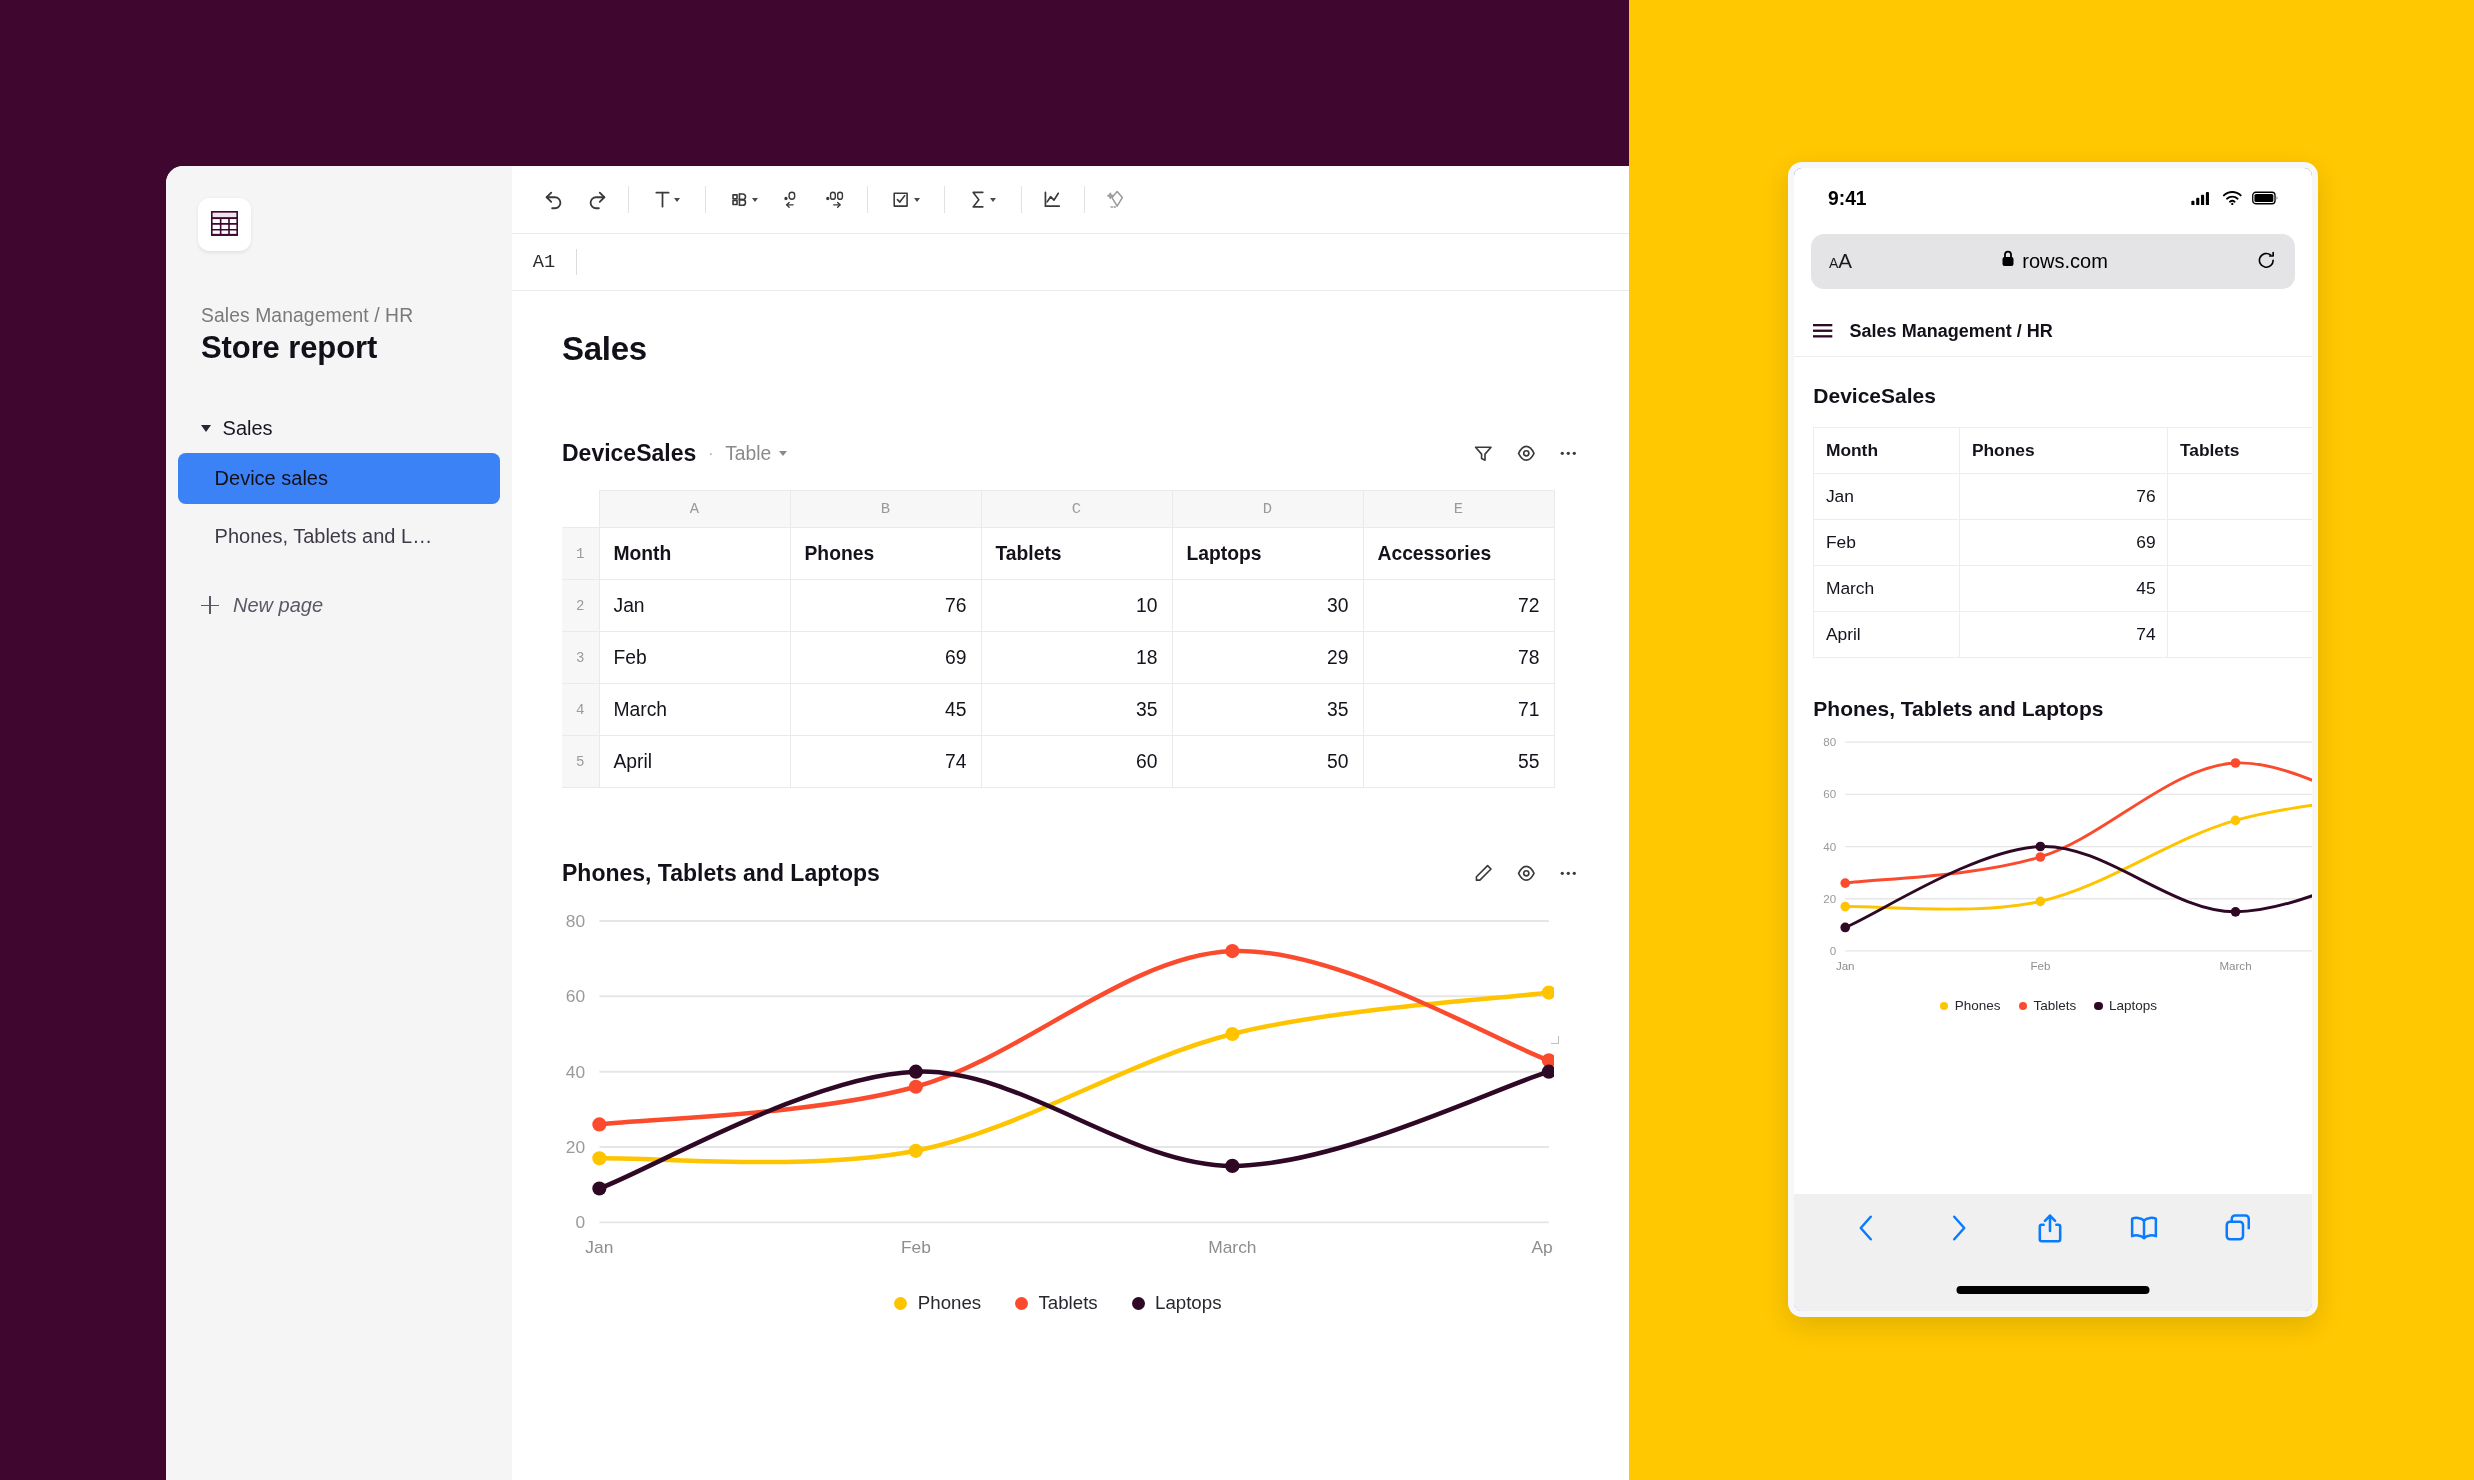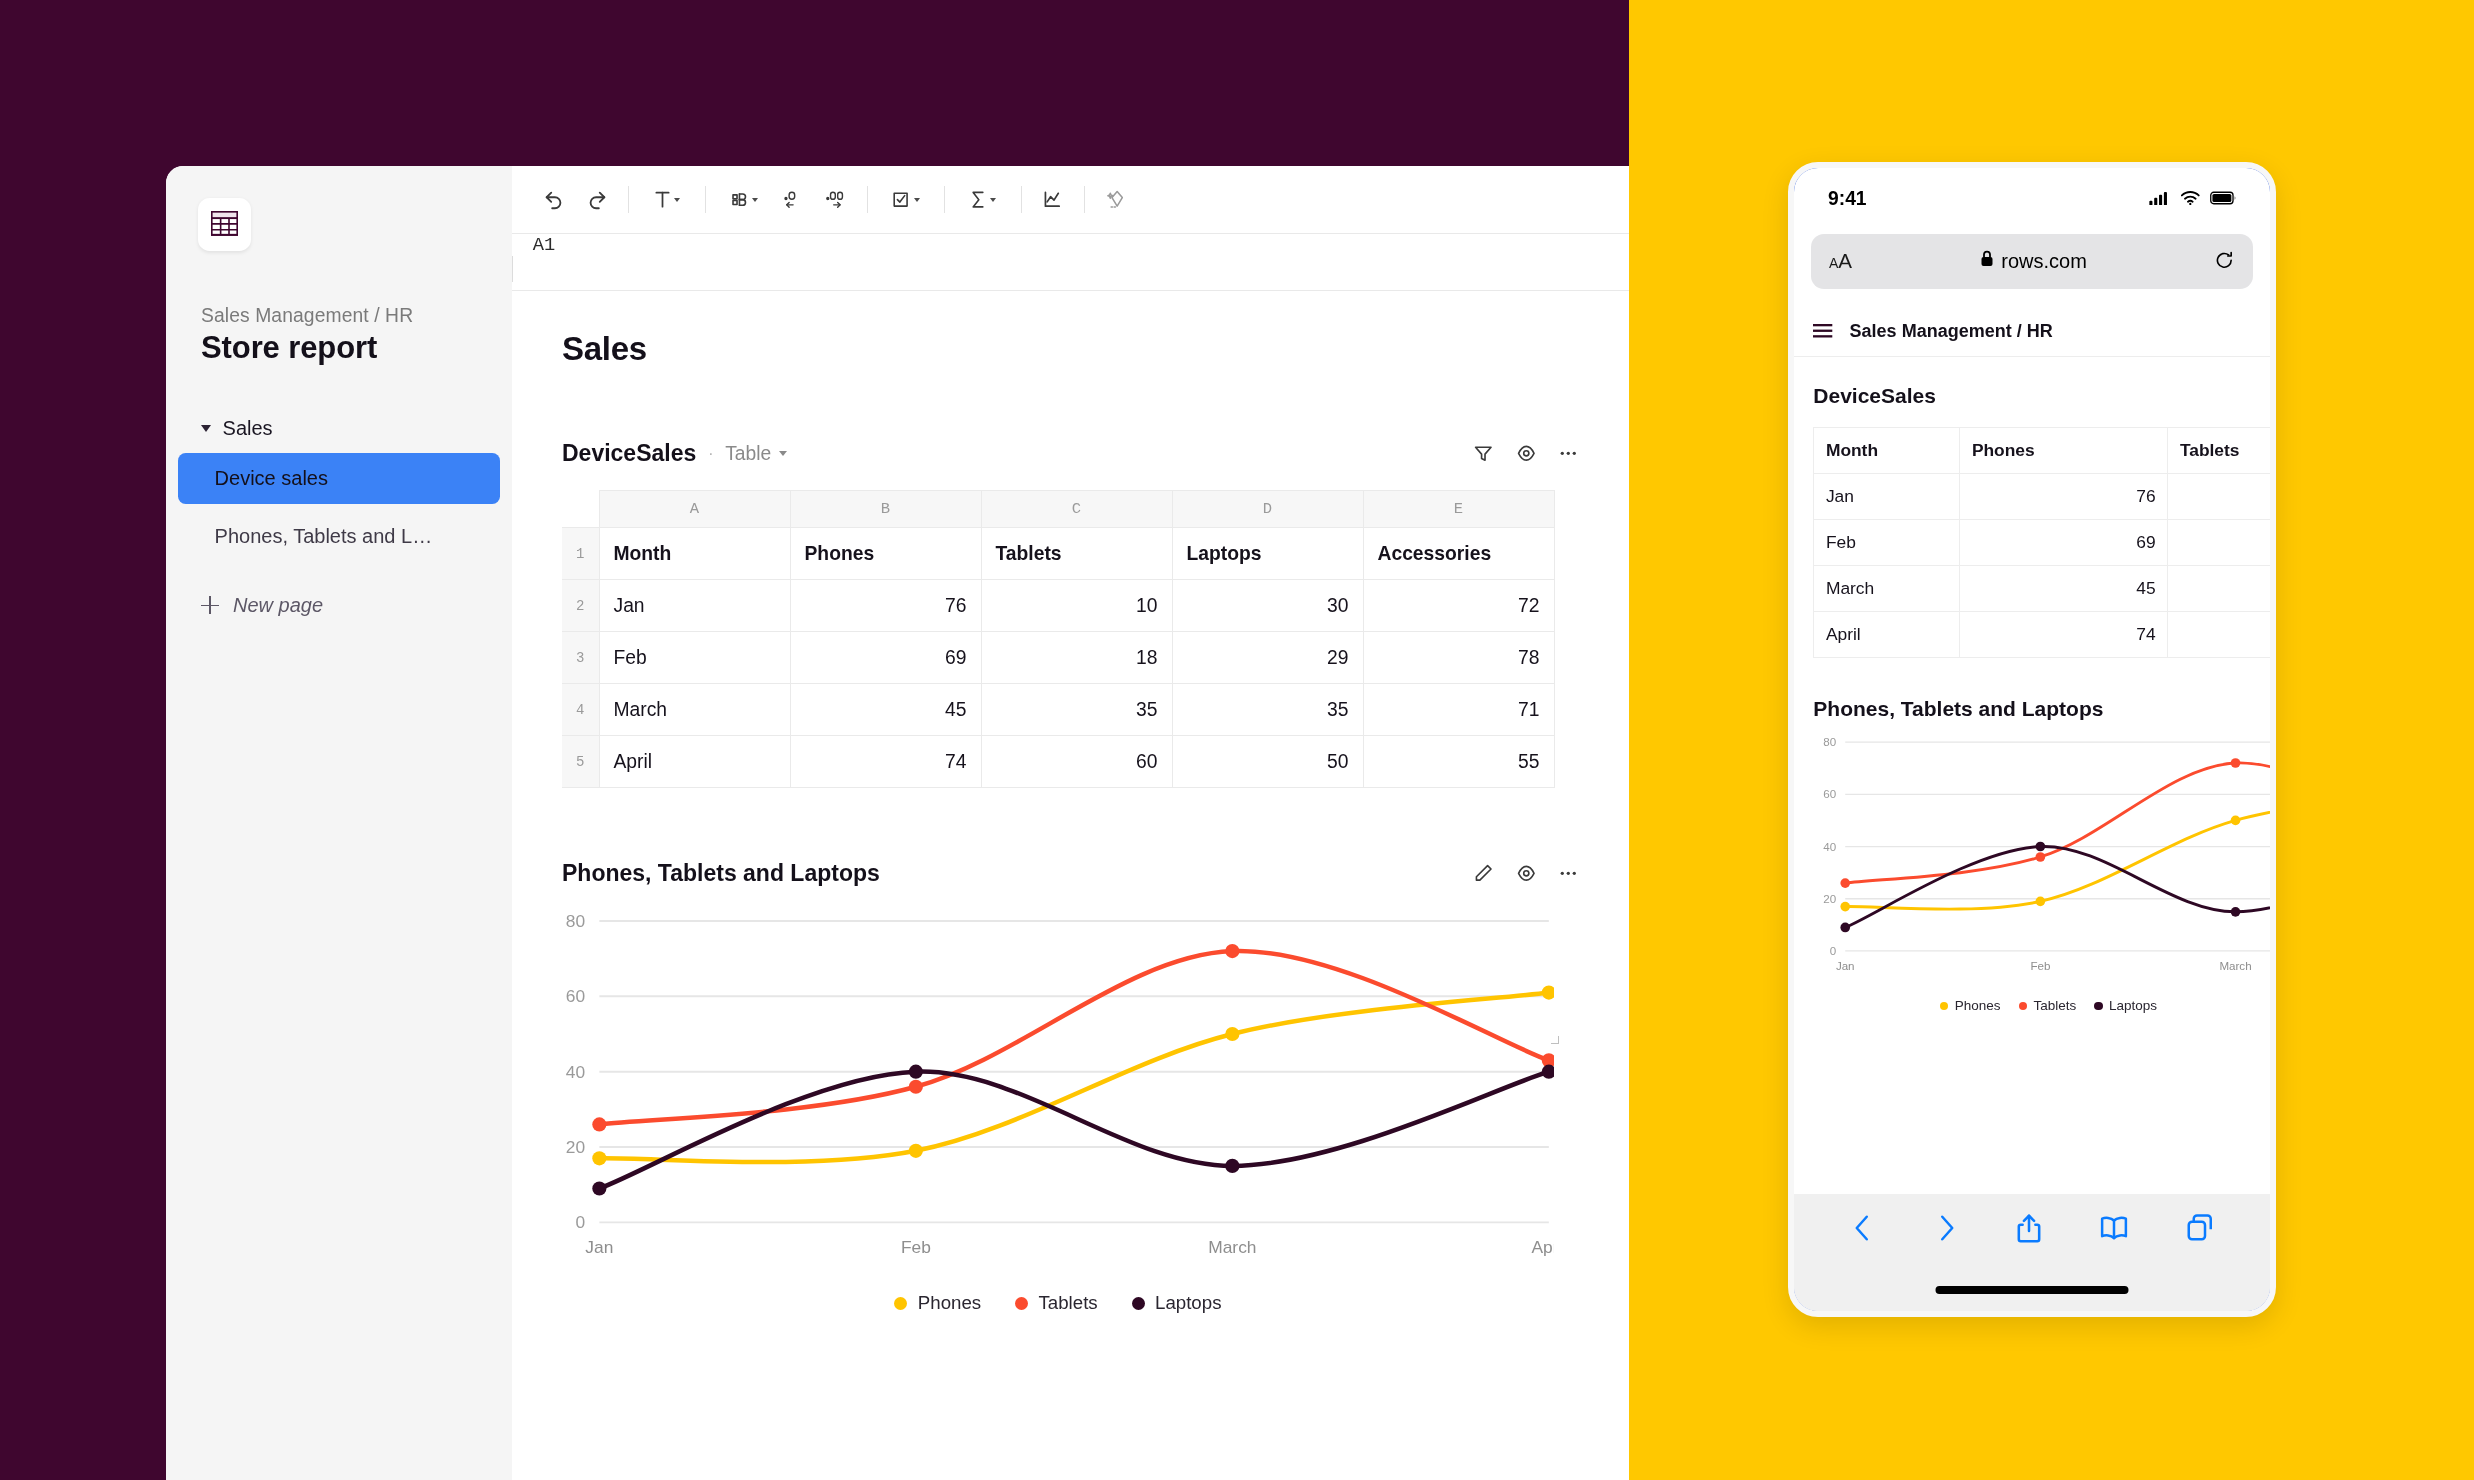--- a/index.html
+++ b/index.html
@@ -106,21 +106,21 @@
   .tb-sep { width: 0.6px; height: 27px; background: #E2E2E2; margin: 0 9px; }
   .tb-caret {
     width: 0; height: 0; margin-left: 3.2px;
     border-left: 3.9px solid transparent;
     border-right: 3.9px solid transparent;
     border-top: 4.5px solid #4A4A4A;
   }
 
   #formula-bar {
     height: 57px; border-bottom: 0.6px solid #E9E9E9;
-    display: flex; align-items: flex-start; flex-direction: column;
+    display: flex; align-items: center;
   }
   .cell-ref {
     width: 64px; text-align: center; font-size: 18.7px; color: #2B2B2B;
     font-family: "Liberation Mono", monospace;
   }
   .fb-div { width: 0.6px; height: 26px; background: #DCDCDC; }
 
   #doc-area { padding: 39px 50px 0 50px; position: relative; height: calc(100% - 125px); }
 
   .doc-h1 { font-size: 33px; font-weight: bold; color: #14101A; letter-spacing: -0.3px; }
@@ -170,23 +170,23 @@
   #chart-legend {
     display: flex; align-items: center; justify-content: center; gap: 34px;
     margin-top: 14px; width: 992px;
   }
   .lg-item { display: flex; align-items: center; gap: 10.3px; font-size: 18.7px; color: #2A2630; }
   .lg-dot { width: 13px; height: 13px; border-radius: 50%; }
 
   
   #phone {
     position: absolute; left: 1788px; top: 162px;
-    width: 488px; height: 1155px;
+    width: 530px; height: 1155px;
     background: #1d4ed8;
-    border-radius: 30px;
+    border-radius: 14px;
     border: 6.4px solid #F7F7F7;
     box-shadow: 0 9px 28px rgba(0,0,0,0.12);
     overflow: hidden;
   }
   #phone-inner { width: 100%; height: 100%; position: relative; overflow: hidden; background:#fff; }
   #status-bar {
     height: 62px; display: flex; align-items: center;
     padding: 0 34px; font-size: 19.3px; font-weight: bold; color: #000;
   }
   .sb-right { margin-left: auto; display: flex; align-items: center; gap: 9px; }

